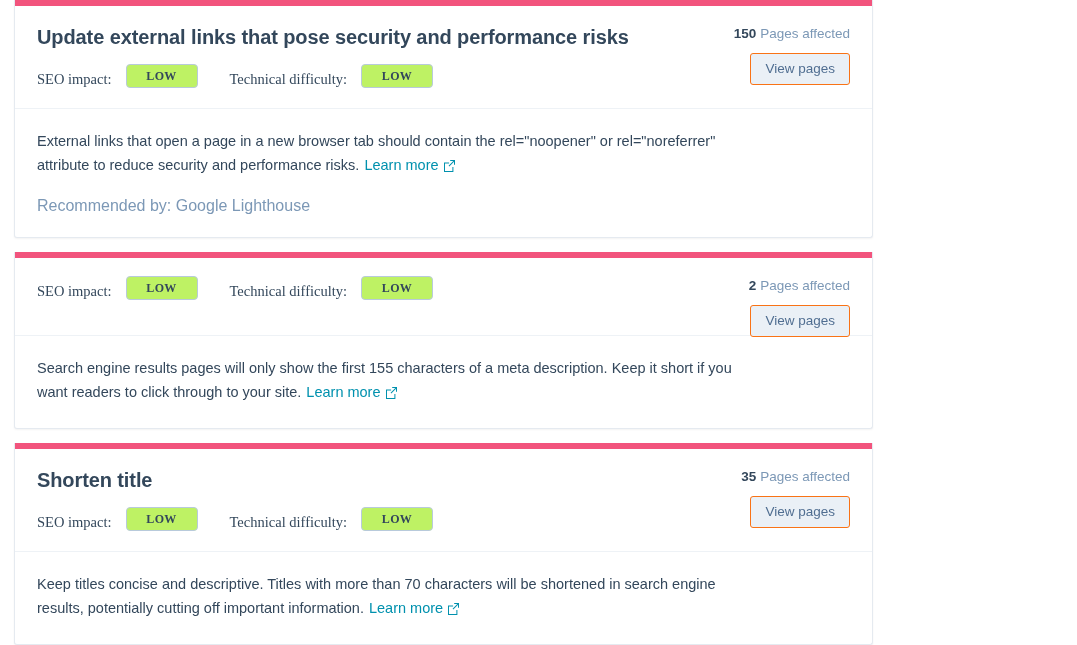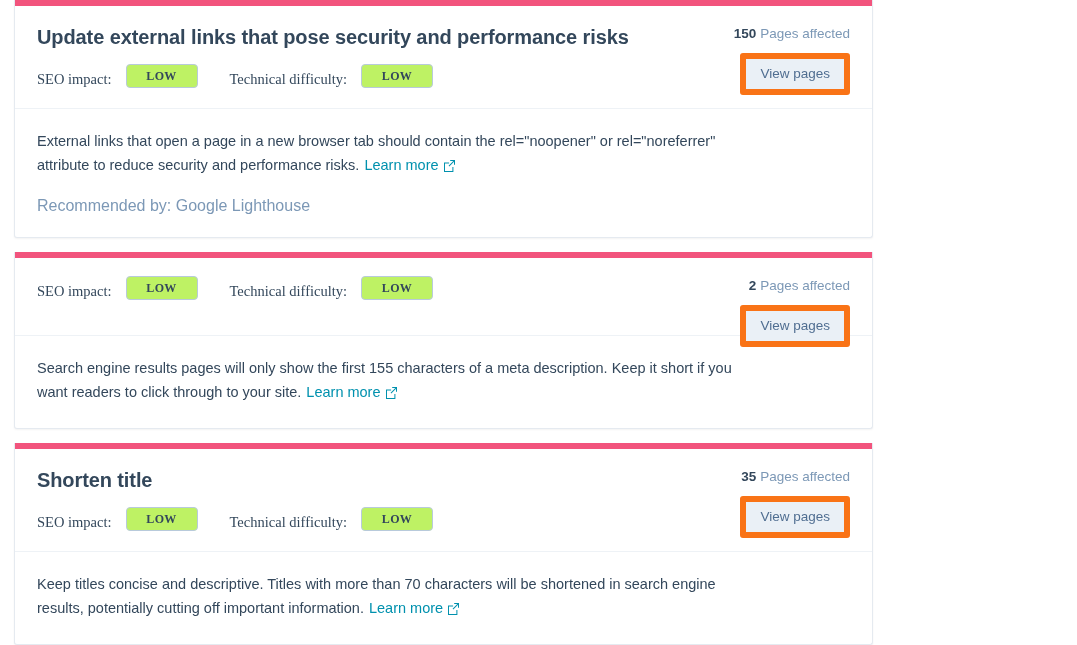--- a/index.html
+++ b/index.html
@@ -101,21 +101,21 @@
     white-space: nowrap;
     margin-bottom: 12px;
   }
   .pages-affected .count {
     font-weight: bold;
     color: #33475b;
   }
   .view-pages-btn {
     display: inline-block;
     background: #eaf0f6;
-    border: 6px solid #f97316;
+    border: 1px solid #f97316;
     color: #506e91;
     font-family: "Liberation Sans", sans-serif;
     font-size: 13.5px;
     padding: 8px 14px;
     border-radius: 3px;
     cursor: pointer;
     line-height: 1;
   }
 
   .card-body {

